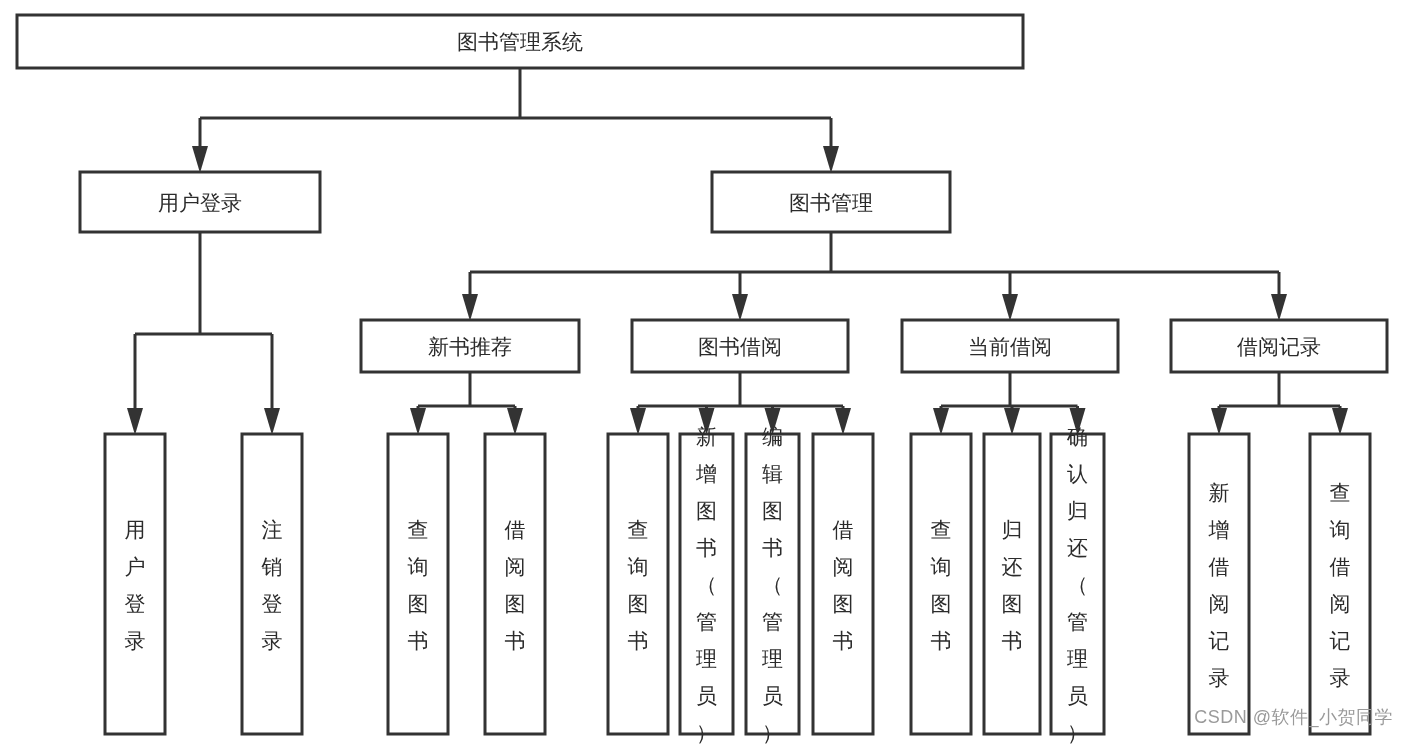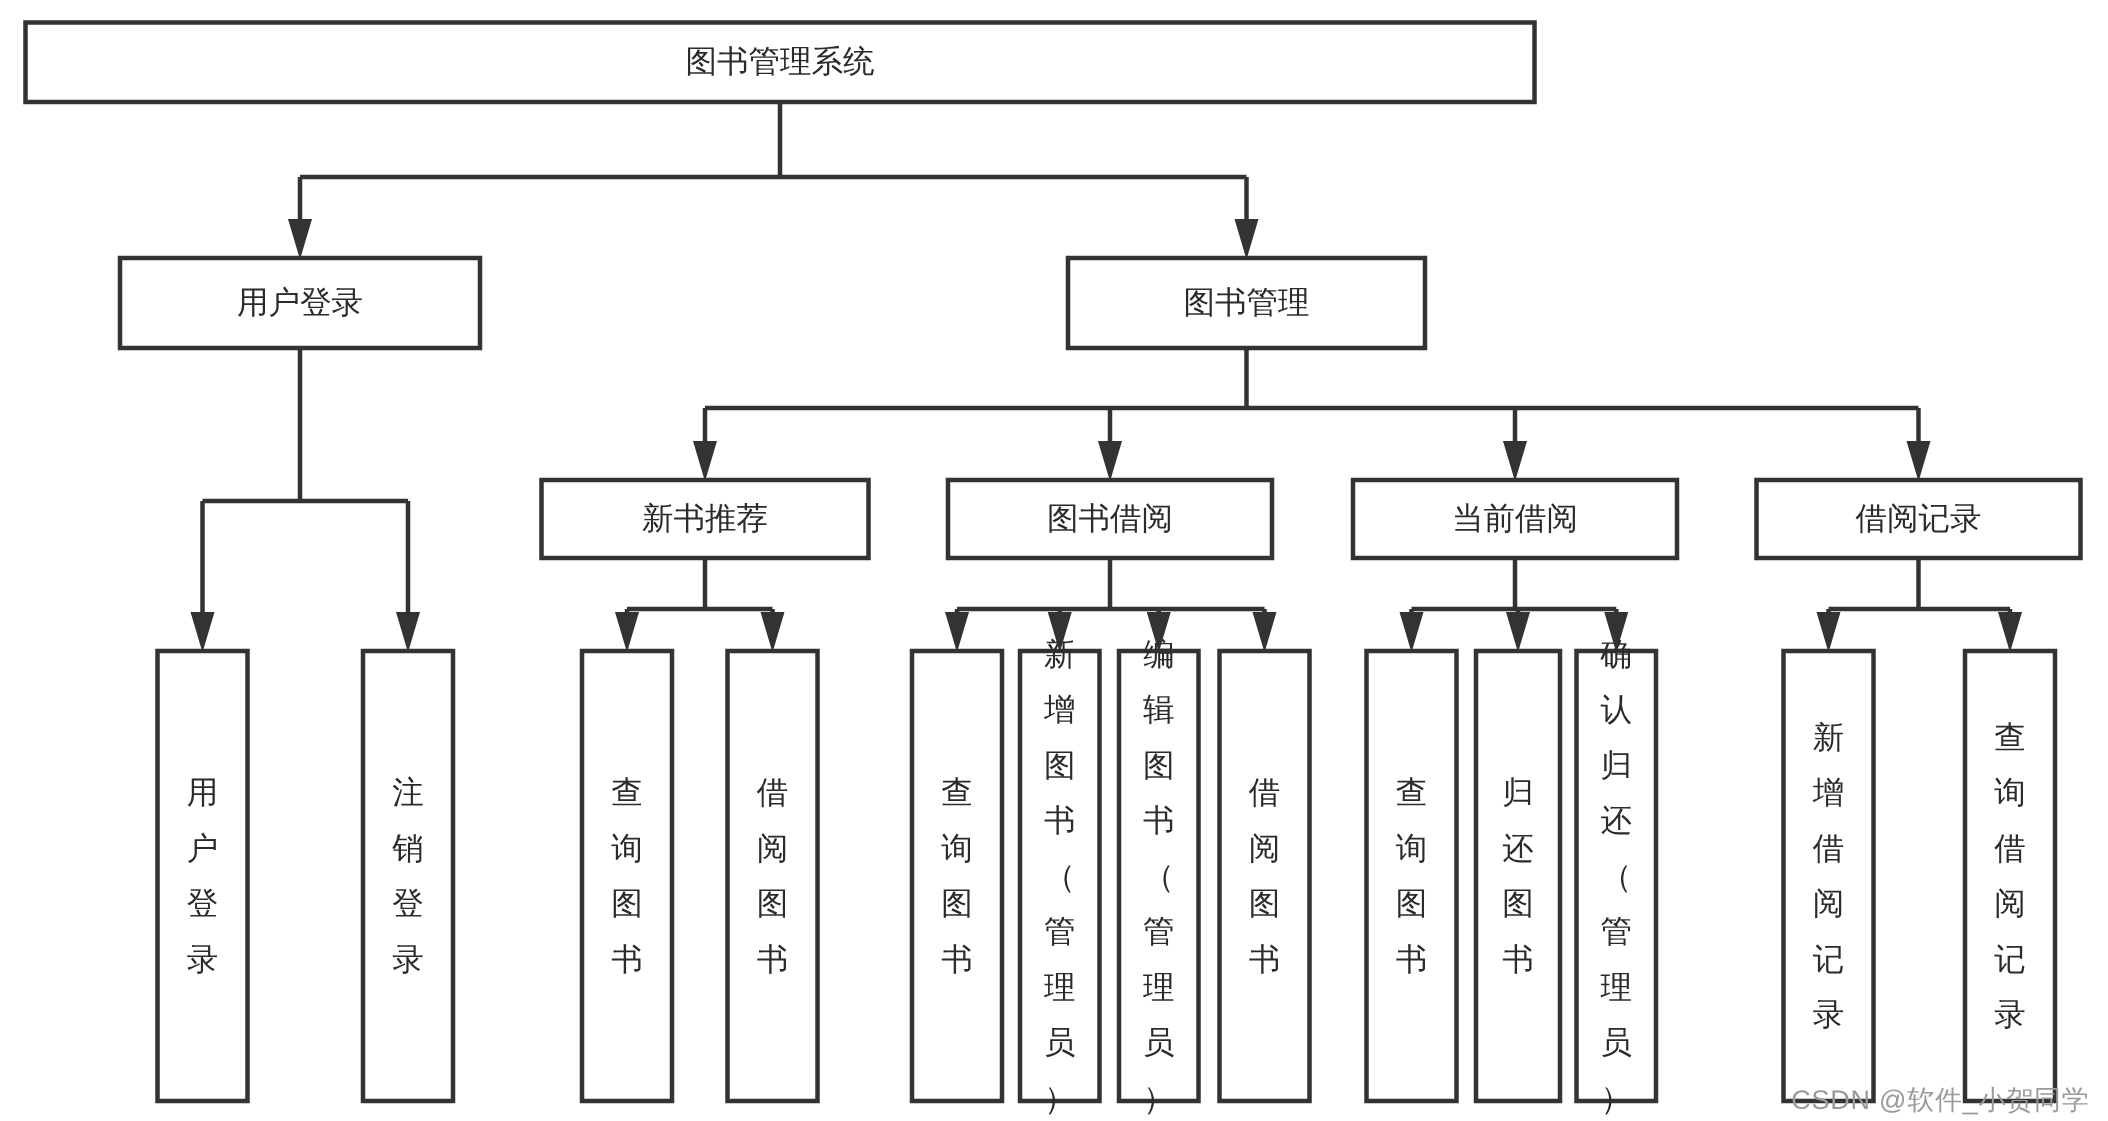--- a/index.html
+++ b/index.html
@@ -55,21 +55,21 @@
     font-family: "Liberation Sans", "DejaVu Sans", sans-serif;
     font-size: 21px;
     fill: #2b2b2b;
     text-anchor: middle;
     dominant-baseline: central;
     white-space: pre;
   }
   .watermark-text {
     position: absolute;
     right: 12px;
-    bottom: 2px;
+    bottom: 18px;
     font-family: "Liberation Sans", "DejaVu Sans", sans-serif;
     font-size: 18px;
     color: #9a9a9a;
     letter-spacing: 0.5px;
     user-select: none;
     pointer-events: none;
     white-space: pre;
   }
 </style>
 </head>

